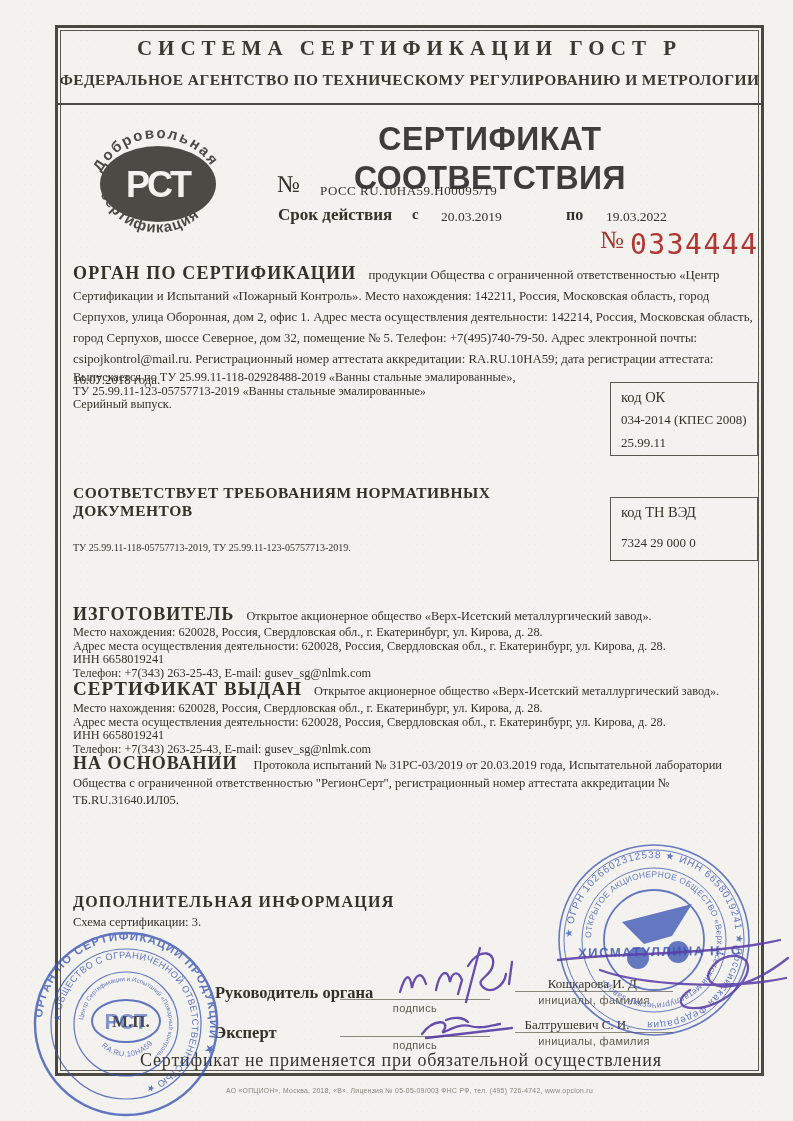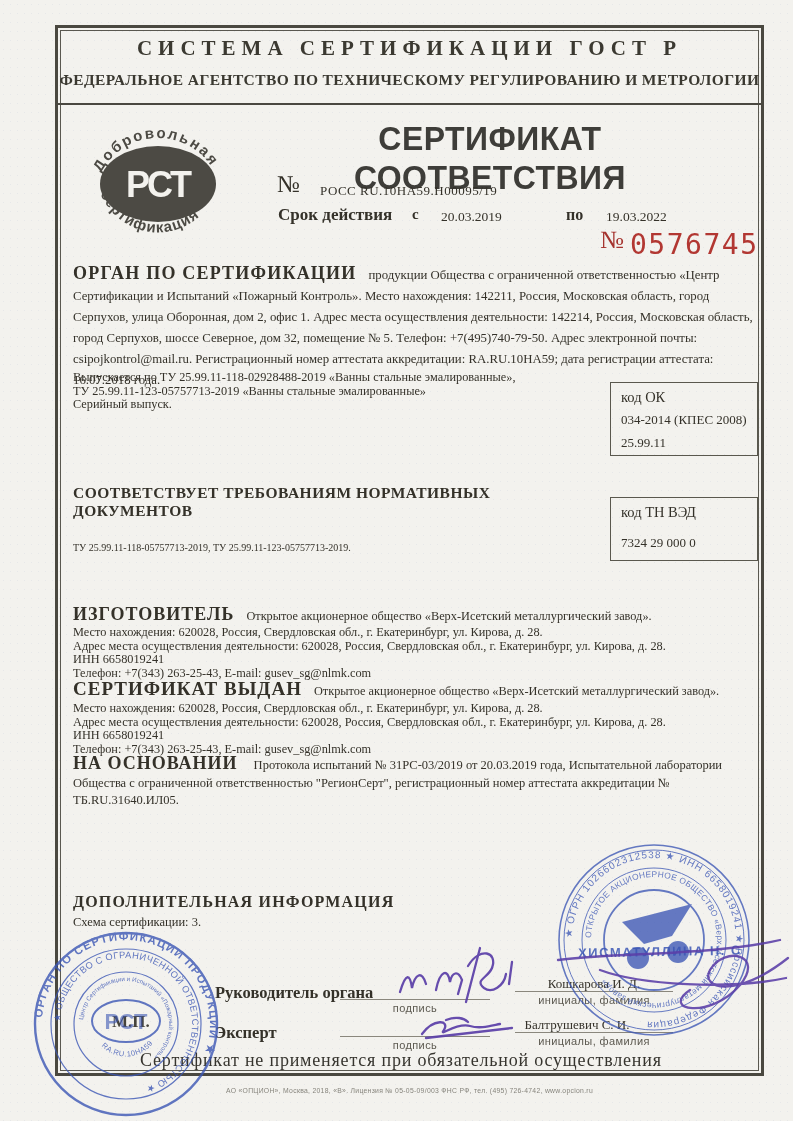--- a/index.html
+++ b/index.html
@@ -60,21 +60,21 @@
   <div class="abs serif" style="left:277px;top:171px;font-size:24px">№</div>
   <div class="abs serif" style="left:320px;top:183px;font-size:13px;letter-spacing:.5px">РОСС RU.10НА59.Н00095/19</div>
 
   <div class="abs serif b" style="left:278px;top:205px;font-size:17px">Срок действия</div>
   <div class="abs serif b" style="left:412px;top:206px;font-size:15px">с</div>
   <div class="abs serif" style="left:441px;top:209px;font-size:13.5px">20.03.2019</div>
   <div class="abs serif b" style="left:566px;top:206px;font-size:16px">по</div>
   <div class="abs serif" style="left:606px;top:209px;font-size:13.5px">19.03.2022</div>
 
   <div class="abs serif" style="left:600px;top:226px;font-size:25px;color:#a5342f">№</div>
-  <div class="abs mono" style="left:630px;top:228px;font-size:28px;color:#b23732;letter-spacing:1.5px">0576745</div>
+  <div class="abs mono" style="left:630px;top:228px;font-size:28px;color:#b23732;letter-spacing:1.5px">0334444</div>
 
   <div class="abs sec" style="left:73px;top:264px;width:690px">
     <span class="h serif">ОРГАН ПО СЕРТИФИКАЦИИ</span><span class="t serif">продукции Общества с ограниченной ответственностью «Центр Сертификации и Испытаний «Пожарный Контроль». Место нахождения: 142211, Россия, Московская область, город Серпухов, улица Оборонная, дом 2, офис 1. Адрес места осуществления деятельности: 142214, Россия, Московская область, город Серпухов, шоссе Северное, дом 32, помещение № 5. Телефон: +7(495)740-79-50. Адрес электронной почты: csipojkontrol@mail.ru. Регистрационный номер аттестата аккредитации: RA.RU.10НА59; дата регистрации аттестата: 16.07.2018 года.</span>
   </div>
 
   <div class="abs" style="left:73px;top:371px;width:535px">
     <div class="small-lines serif">
       <div>Выпускается по ТУ 25.99.11-118-02928488-2019 «Ванны стальные эмалированные»,</div>
       <div>ТУ 25.99.11-123-05757713-2019 «Ванны стальные эмалированные»</div>
       <div>Серийный выпуск.</div>

